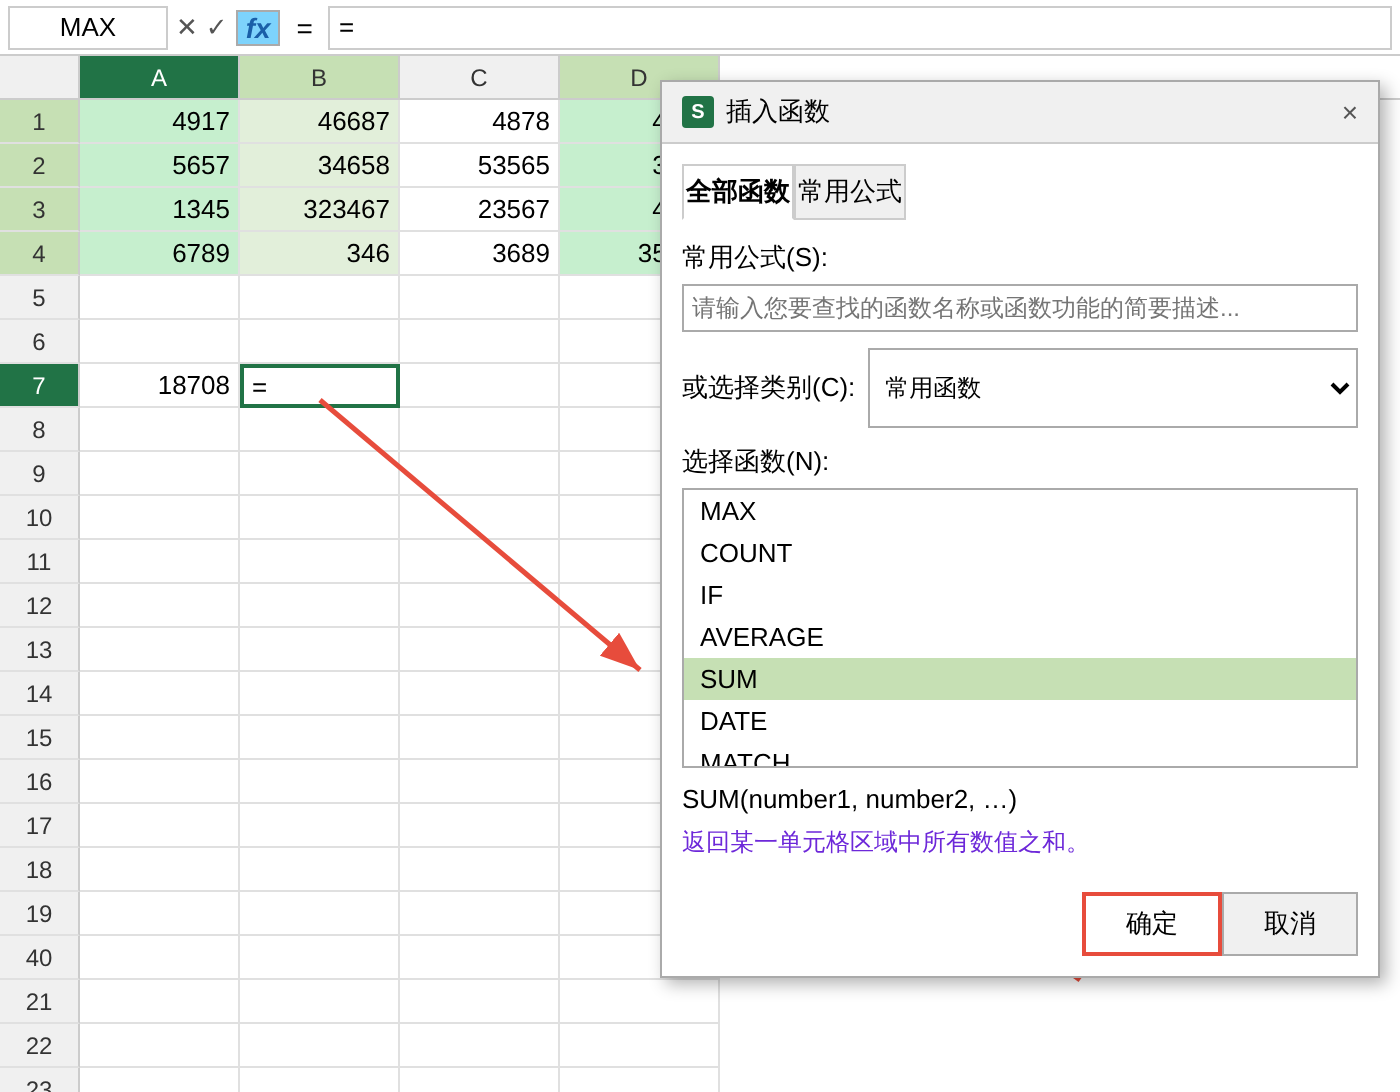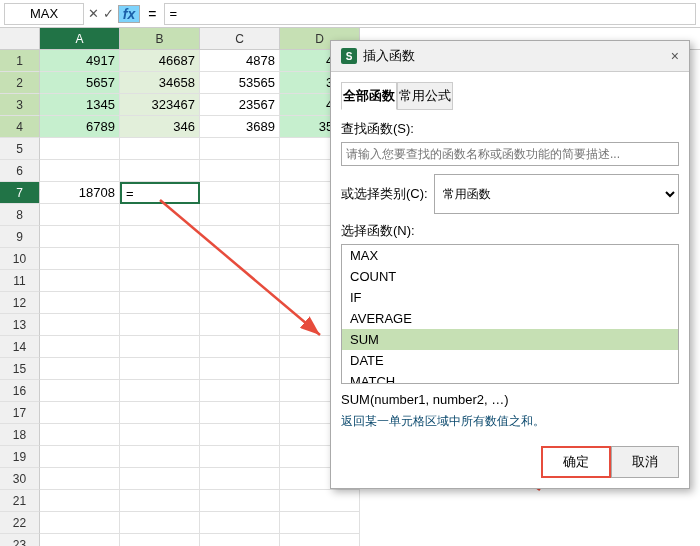--- a/index.html
+++ b/index.html
@@ -50,21 +50,21 @@
     .dialog-search-row { display: flex; gap: 4px; margin-bottom: 8px; }
     .dialog-search-input { flex: 1; height: 24px; border: 1px solid #aaa; padding: 0 4px; font-size: 12px; color: #8b5cf6; }
     .dialog-category-row { display: flex; gap: 6px; align-items: center; margin-bottom: 8px; }
     .dialog-category-label { font-size: 13px; }
     .dialog-category-select { flex: 1; height: 40px; border: 1px solid #aaa; padding: 0 4px; font-size: 12px; background: #fff; }
     .dialog-func-label { font-size: 13px; margin-bottom: 4px; }
     .dialog-func-list { border: 1px solid #aaa; height: 140px; overflow-y: scroll; margin-bottom: 8px; background: #fff; }
     .func-item { padding: 3px 8px; font-size: 13px; cursor: pointer; }
     .func-item.selected { background: #c6e0b4; }
     .dialog-func-signature { font-size: 13px; color: #000; margin-bottom: 6px; font-weight: normal; }
-    .dialog-func-desc { font-size: 12px; color: #0c4a6e; margin-bottom: 16px; }
+    .dialog-func-desc { font-size: 12px; color: #6d28d9; margin-bottom: 16px; }
     .dialog-buttons { display: flex; gap: 0; justify-content: flex-end; }
     .dialog-btn { padding: 5px 20px; border: 1px solid #aaa; background: #f0f0f0; cursor: pointer; font-size: 13px; }
     .dialog-btn.primary { background: #fff; border: 2px solid #e74c3c; }
 
     
     .arrows-svg { position: absolute; top: 0; left: 0; width: 700px; height: 546px; pointer-events: none; }
   </style>
 </head>
 <body>
 
@@ -104,21 +104,21 @@
       <div class="row-header">10</div>
       <div class="row-header">11</div>
       <div class="row-header">12</div>
       <div class="row-header">13</div>
       <div class="row-header">14</div>
       <div class="row-header">15</div>
       <div class="row-header">16</div>
       <div class="row-header">17</div>
       <div class="row-header">18</div>
       <div class="row-header">19</div>
-      <div class="row-header">30</div>
+      <div class="row-header">40</div>
       <div class="row-header">21</div>
       <div class="row-header">22</div>
       <div class="row-header">23</div>
 
     </div>
 
     <div class="grid-cells">
 
       <div class="grid-row">
           <div class="cell num highlight">4917</div>
@@ -293,21 +293,21 @@
       <span class="dialog-close">×</span>
     </div>
 
     <div class="dialog-body">
 
       <div class="dialog-tabs">
         <div class="dialog-tab active">全部函数</div>
         <div class="dialog-tab">常用公式</div>
       </div>
 
-      <div class="dialog-section-label">查找函数(S):</div>
+      <div class="dialog-section-label">常用公式(S):</div>
       <div class="dialog-search-row">
         <input class="dialog-search-input" type="text" placeholder="请输入您要查找的函数名称或函数功能的简要描述..." style="">
       </div>
 
       <div class="dialog-category-row">
         <span class="dialog-category-label">或选择类别(C):</span>
         <select class="dialog-category-select">
           <option>常用函数</option>
           <option>全部</option>
           <option>财务</option>

